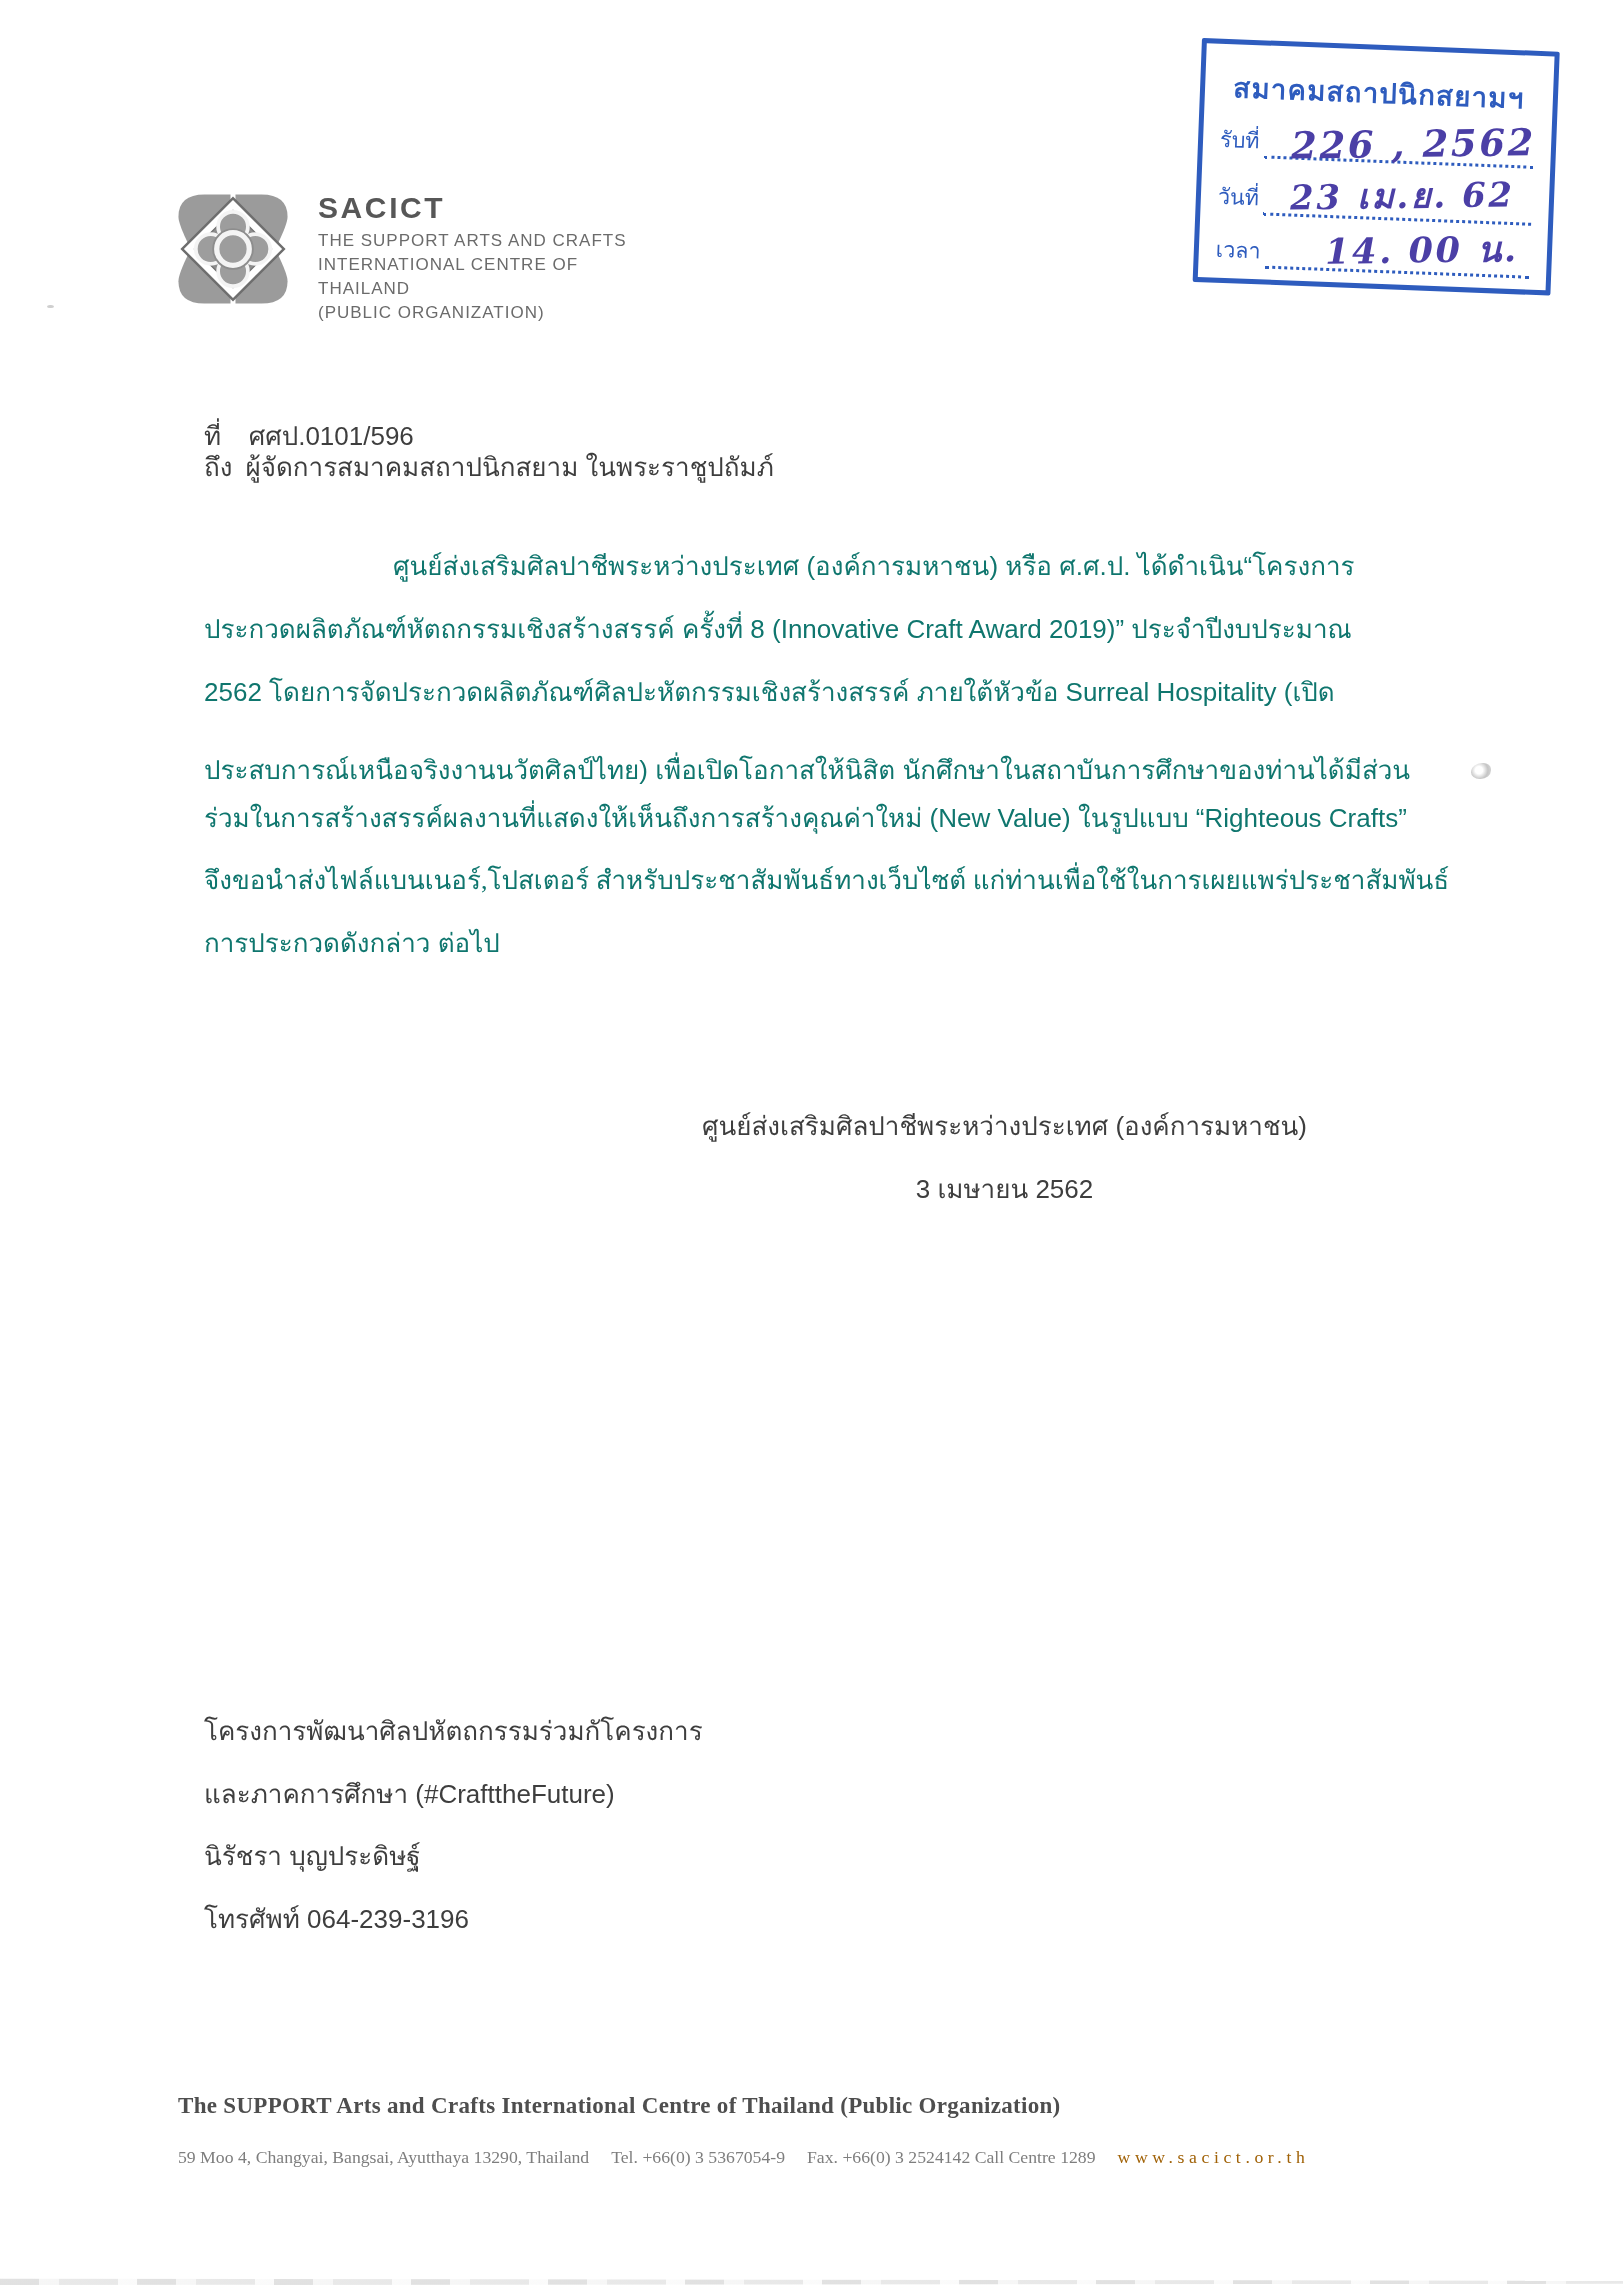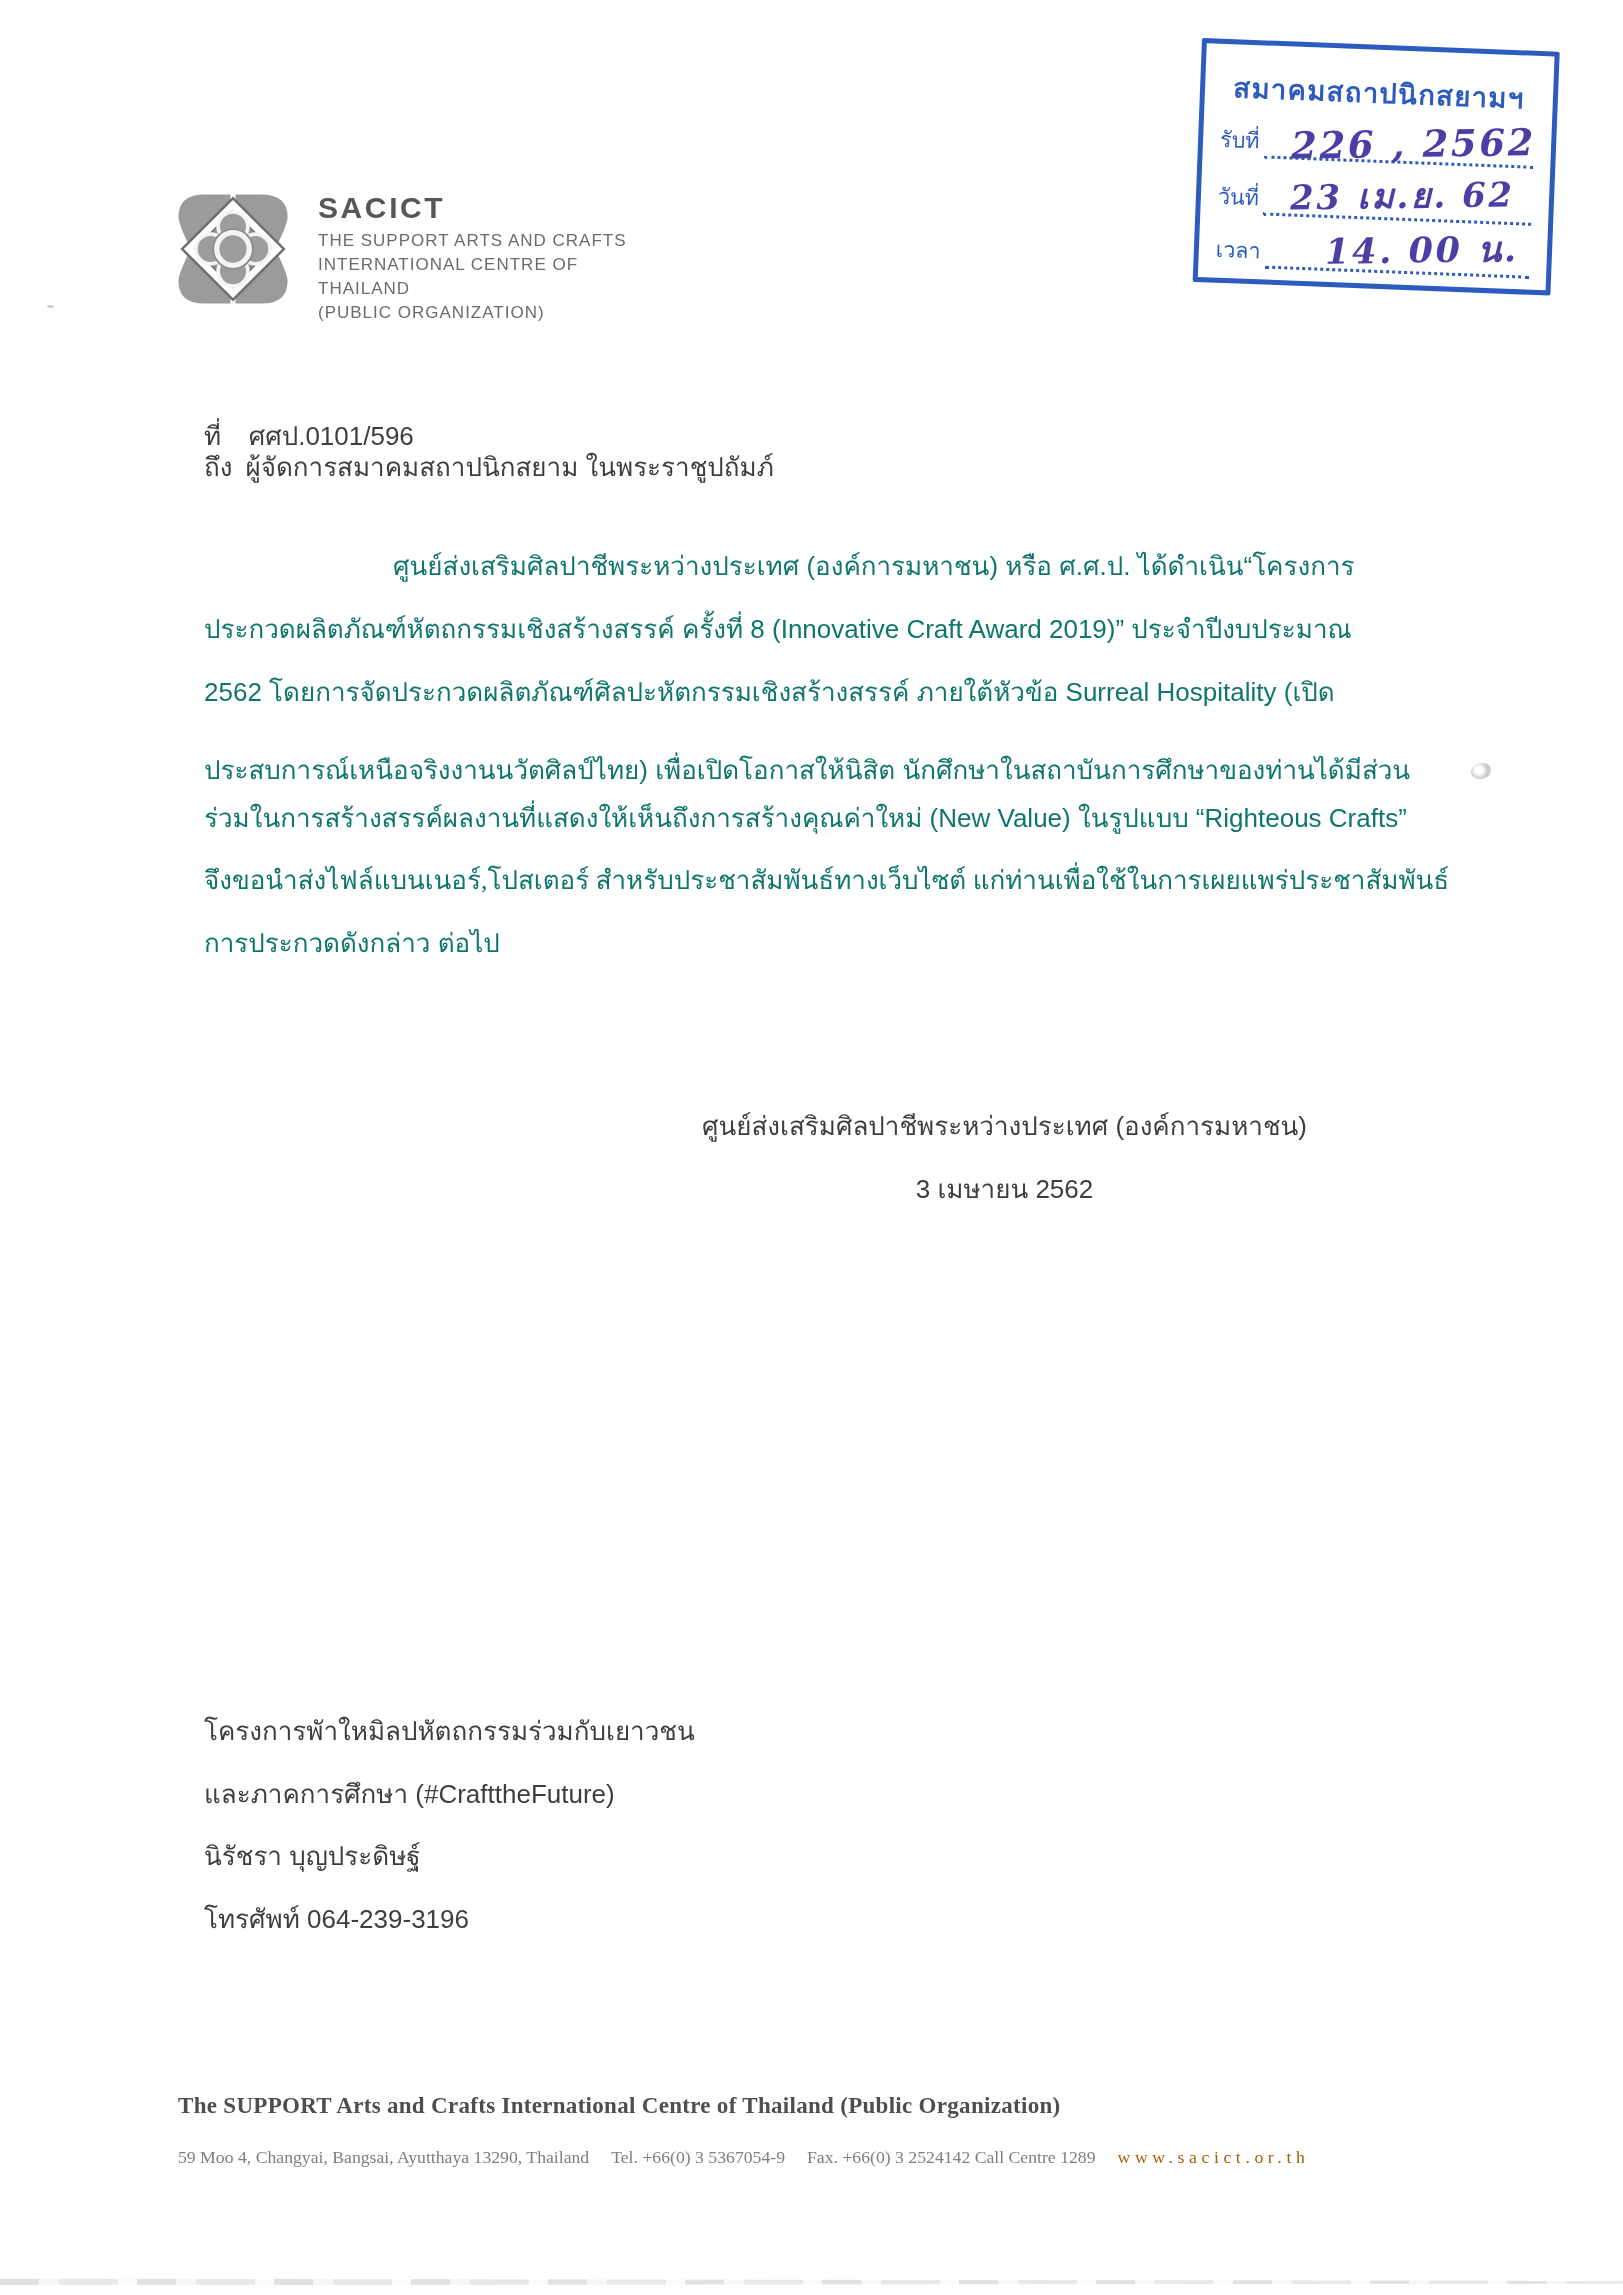--- a/index.html
+++ b/index.html
@@ -161,21 +161,21 @@
   <div class="body-line" style="top:608px;">ประกวดผลิตภัณฑ์หัตถกรรมเชิงสร้างสรรค์ ครั้งที่ 8 (Innovative Craft Award 2019)” ประจำปีงบประมาณ</div>
   <div class="body-line" style="top:671px;">2562 โดยการจัดประกวดผลิตภัณฑ์ศิลปะหัตกรรมเชิงสร้างสรรค์ ภายใต้หัวข้อ Surreal Hospitality (เปิด</div>
   <div class="body-line" style="top:734px;margin-top:15px;">ประสบการณ์เหนือจริงงานนวัตศิลป์ไทย) เพื่อเปิดโอกาสให้นิสิต นักศึกษาในสถาบันการศึกษาของท่านได้มีส่วน</div>
   <div class="body-line" style="top:797px;">ร่วมในการสร้างสรรค์ผลงานที่แสดงให้เห็นถึงการสร้างคุณค่าใหม่ (New Value) ในรูปแบบ “Righteous Crafts”</div>
   <div class="body-line" style="top:859px;font-family:Liberation Serif, serif;">จึงขอนำส่งไฟล์แบนเนอร์,โปสเตอร์ สำหรับประชาสัมพันธ์ทางเว็บไซต์ แก่ท่านเพื่อใช้ในการเผยแพร่ประชาสัมพันธ์</div>
   <div class="body-line" style="top:922px;">การประกวดดังกล่าว ต่อไป</div>
 
   <div class="sig" style="top:1105px;">ศูนย์ส่งเสริมศิลปาชีพระหว่างประเทศ (องค์การมหาชน)</div>
   <div class="sig" style="top:1168px;">3 เมษายน 2562</div>
 
-  <div class="contact" style="top:1710px;">โครงการพัาใหมิลปหัตถกรรมร่วมกับเยาวชน</div>
+  <div class="contact" style="top:1710px;">โครงการพัฒนาศิลปหัตถกรรมร่วมกัโครงการ</div>
   <div class="contact" style="top:1773px;">และภาคการศึกษา (#CrafttheFuture)</div>
   <div class="contact" style="top:1835px;">นิรัชรา บุญประดิษฐ์</div>
   <div class="contact" style="top:1898px;">โทรศัพท์ 064-239-3196</div>
 
   <div class="footer-bold">The SUPPORT Arts and Crafts International Centre of Thailand (Public Organization)</div>
   <div class="footer-addr">
     <span class="seg">59 Moo 4, Changyai, Bangsai, Ayutthaya 13290, Thailand</span><span class="seg">Tel. +66(0) 3 5367054-9</span><span class="seg">Fax. +66(0) 3 2524142 Call Centre 1289</span><span class="footer-site">www.sacict.or.th</span>
   </div>
 
   <div class="smudge"></div>

